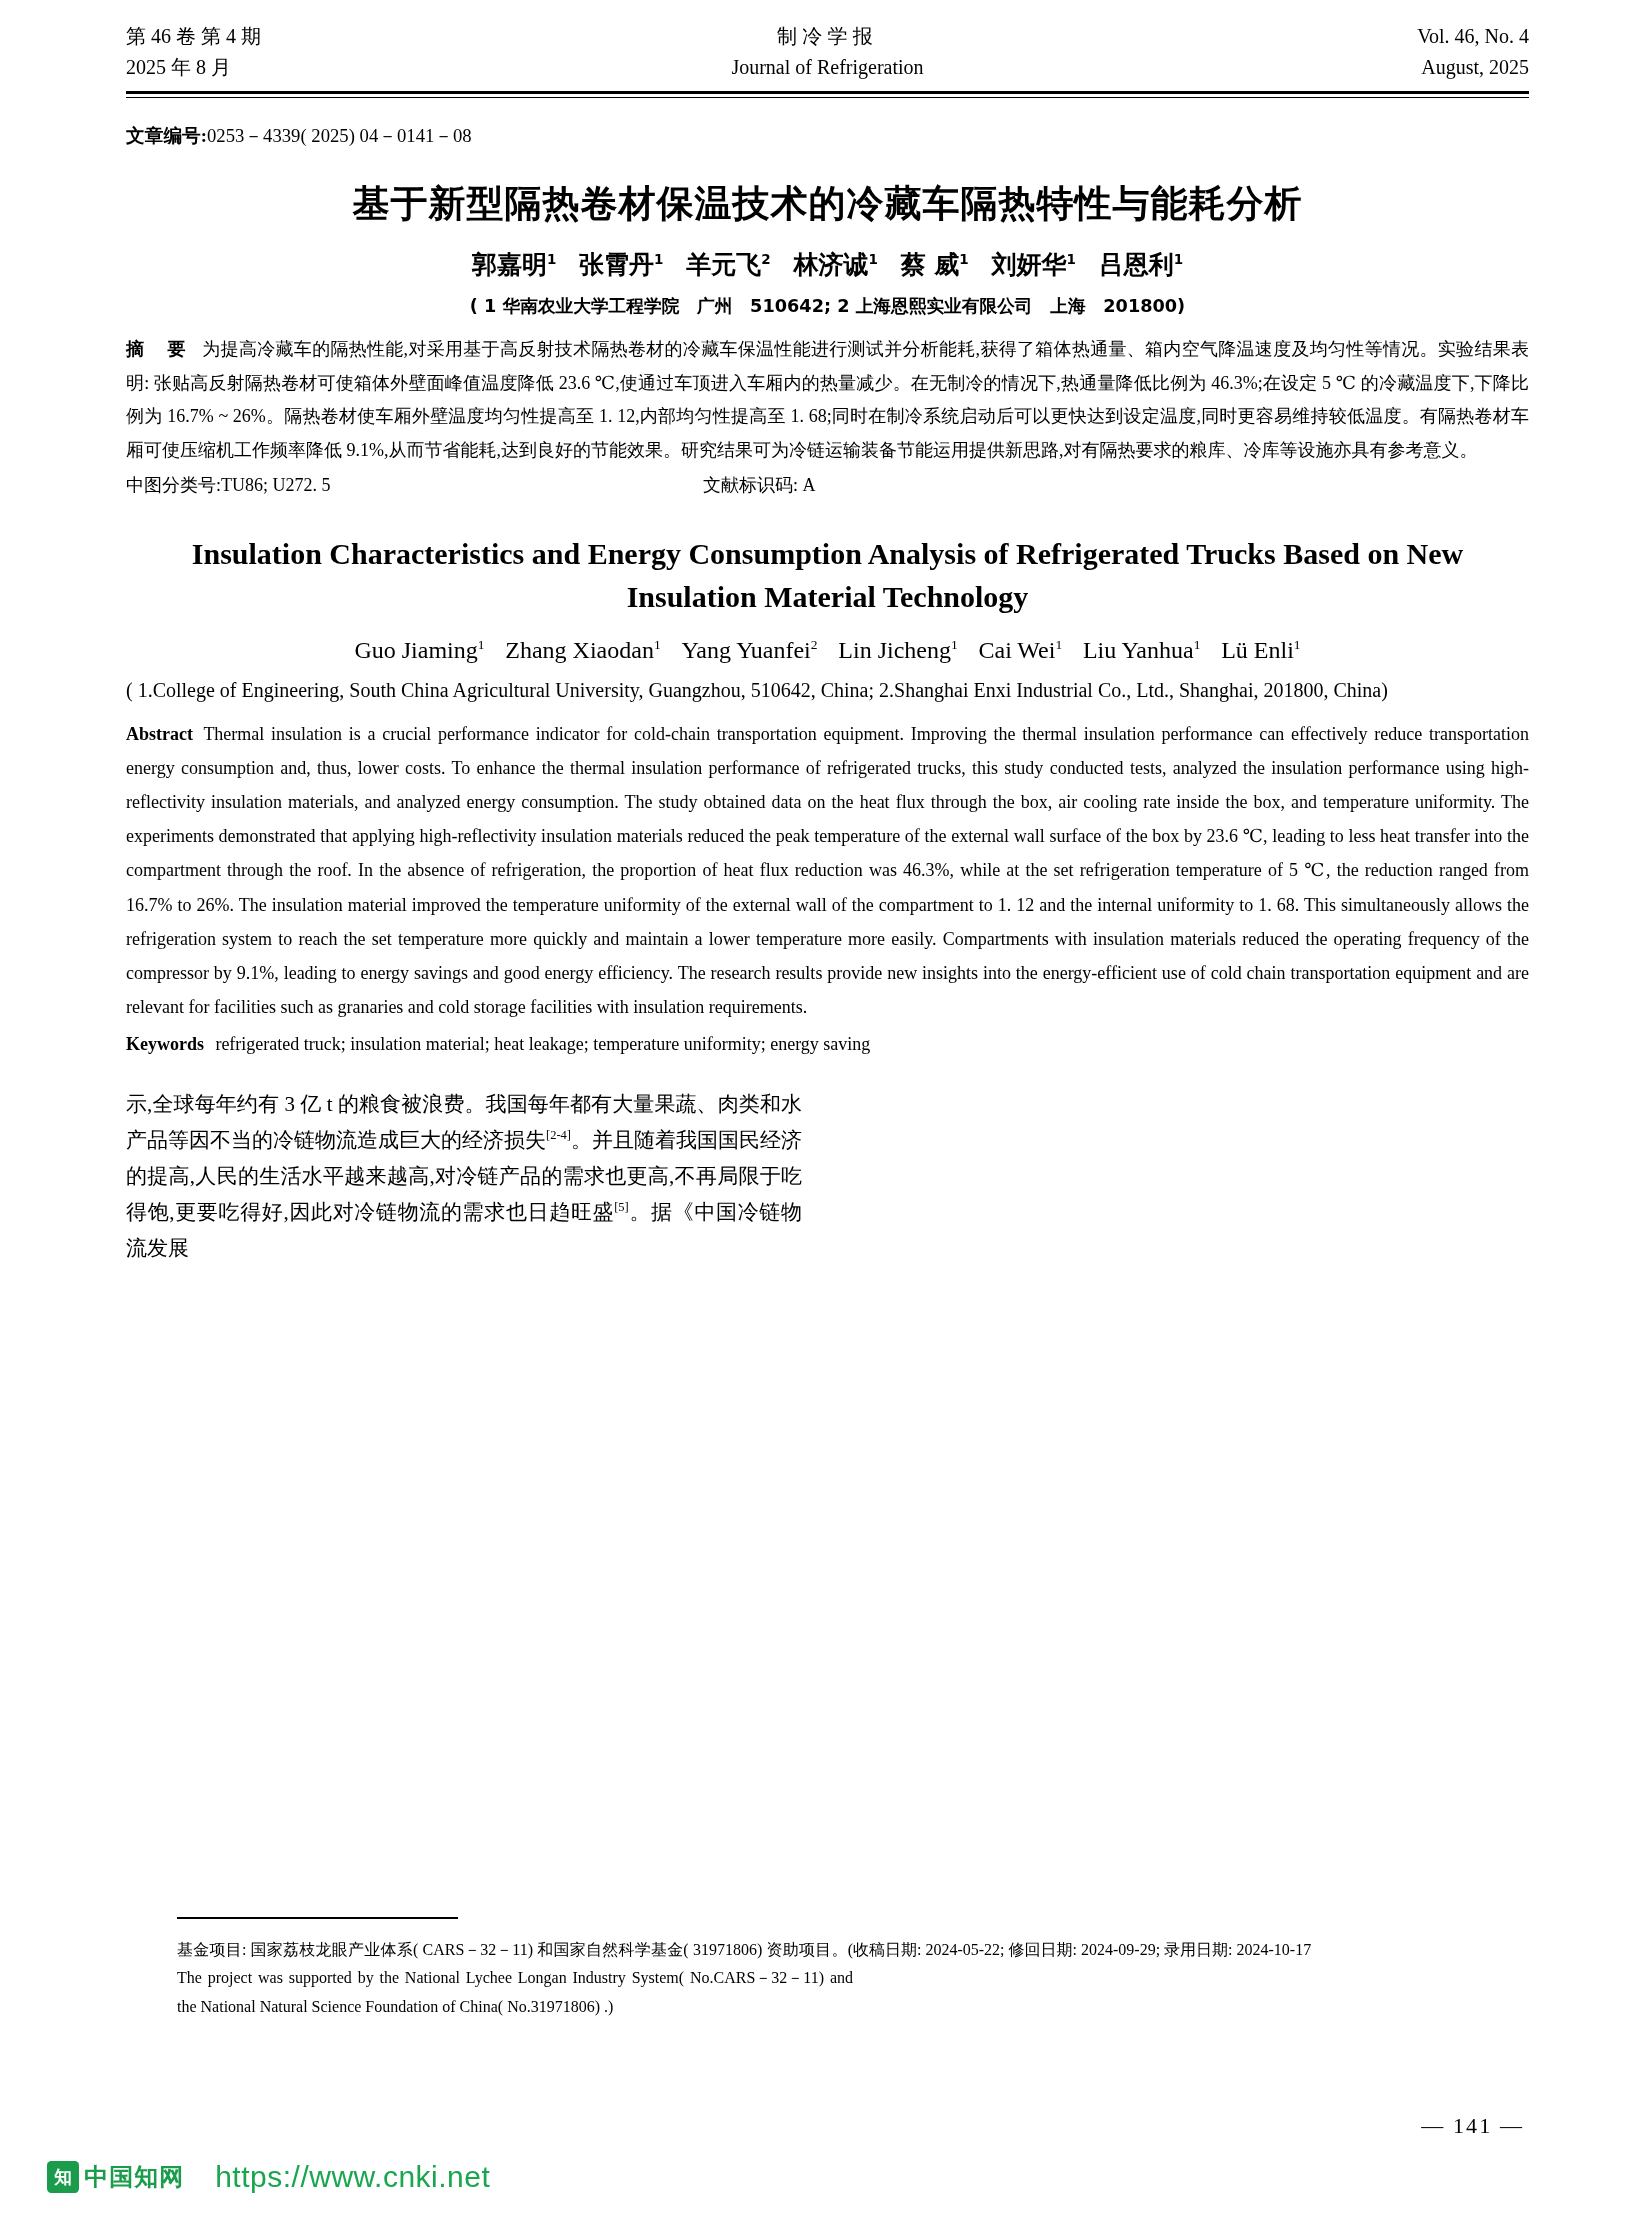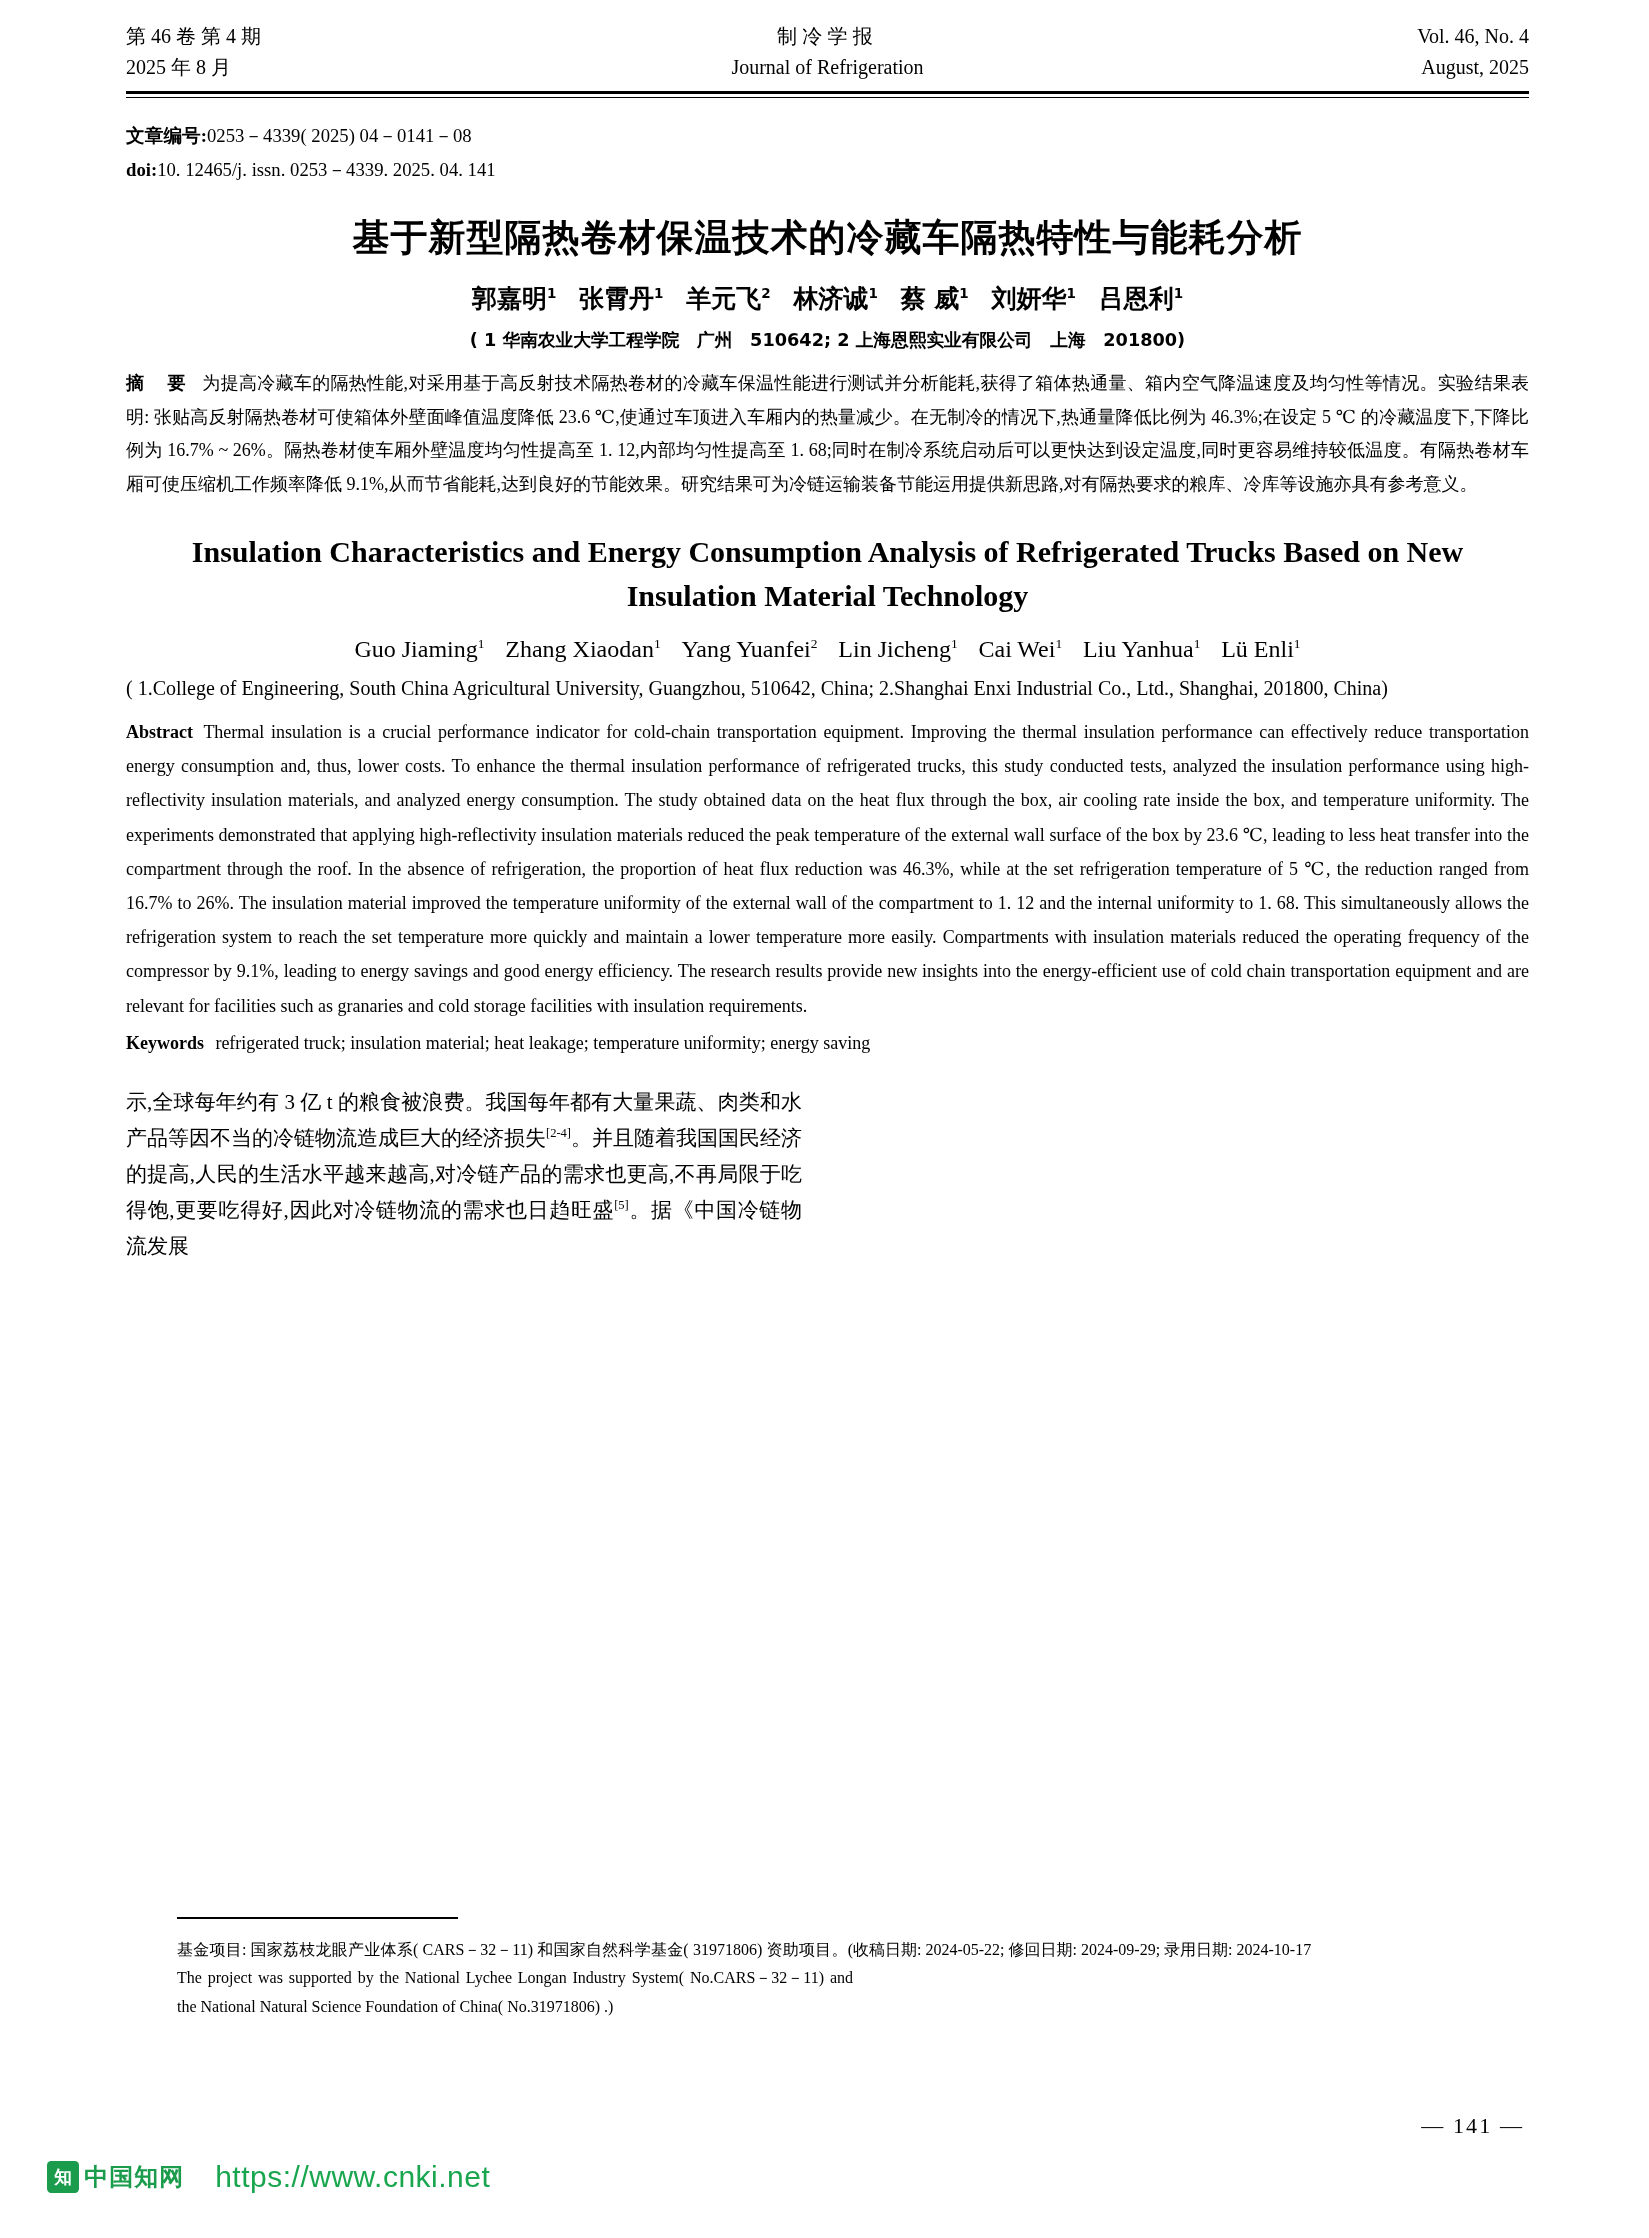--- a/index.html
+++ b/index.html
@@ -273,38 +273,43 @@
         <span class="l1">Vol. 46, No. 4</span>
         <span class="l2">August, 2025</span>
       </div>
     </div>
     <div class="rule-double"></div>
 
     <div class="meta">
       <div>
         <b>文章编号:</b><span>0253－4339( 2025) 04－0141－08</span>
       </div>
-      <div>
-        <b>doi:</b><span>10. 12465/j. issn. 0253－4339. 2025. 04. 141</span>
-      </div>
     </div>
 
     <div class="title-cn">基于新型隔热卷材保温技术的冷藏车隔热特性与能耗分析</div>
 
     <div class="authors-cn">
       <span class="au"><span>郭嘉明</span><sup>1</sup></span><span class="au"><span>张霄丹</span><sup>1</sup></span><span class="au"><span>羊元飞</span><sup>2</sup></span><span class="au"><span>林济诚</span><sup>1</sup></span><span class="au"><span>蔡 威</span><sup>1</sup></span><span class="au"><span>刘妍华</span><sup>1</sup></span><span class="au"><span>吕恩利</span><sup>1</sup></span>
     </div>
 
     <div class="affil-cn">( 1 华南农业大学工程学院　广州　510642; 2 上海恩熙实业有限公司　上海　201800)</div>
 
     <div class="abs-cn">
       <span class="lbl">摘 要</span><span>为提高冷藏车的隔热性能,对采用基于高反射技术隔热卷材的冷藏车保温性能进行测试并分析能耗,获得了箱体热通量、箱内空气降温速度及均匀性等情况。实验结果表明: 张贴高反射隔热卷材可使箱体外壁面峰值温度降低 23.6 ℃,使通过车顶进入车厢内的热量减少。在无制冷的情况下,热通量降低比例为 46.3%;在设定 5 ℃ 的冷藏温度下,下降比例为 16.7% ~ 26%。隔热卷材使车厢外壁温度均匀性提高至 1. 12,内部均匀性提高至 1. 68;同时在制冷系统启动后可以更快达到设定温度,同时更容易维持较低温度。有隔热卷材车厢可使压缩机工作频率降低 9.1%,从而节省能耗,达到良好的节能效果。研究结果可为冷链运输装备节能运用提供新思路,对有隔热要求的粮库、冷库等设施亦具有参考意义。</span>
     </div>
 
 
+    <div class="clc-row">
+      <div class="c1">
+        <span>中图分类号:</span><span>TU86; U272. 5</span>
+      </div>
+      <div class="c2">
+        <span>文献标识码:</span>&nbsp;<span>A</span>
+      </div>
+    </div>
 
     <div class="title-en">Insulation Characteristics and Energy Consumption Analysis of Refrigerated Trucks Based on New Insulation Material Technology</div>
 
     <div class="authors-en">
       <span class="au"><span>Guo Jiaming</span><sup>1</sup></span><span class="au"><span>Zhang Xiaodan</span><sup>1</sup></span><span class="au"><span>Yang Yuanfei</span><sup>2</sup></span><span class="au"><span>Lin Jicheng</span><sup>1</sup></span><span class="au"><span>Cai Wei</span><sup>1</sup></span><span class="au"><span>Liu Yanhua</span><sup>1</sup></span><span class="au"><span>Lü Enli</span><sup>1</sup></span>
     </div>
 
     <div class="affil-en">( 1.College of Engineering, South China Agricultural University, Guangzhou, 510642, China; 2.Shanghai Enxi Industrial Co., Ltd., Shanghai, 201800, China)</div>
 
     <div class="abs-en">

